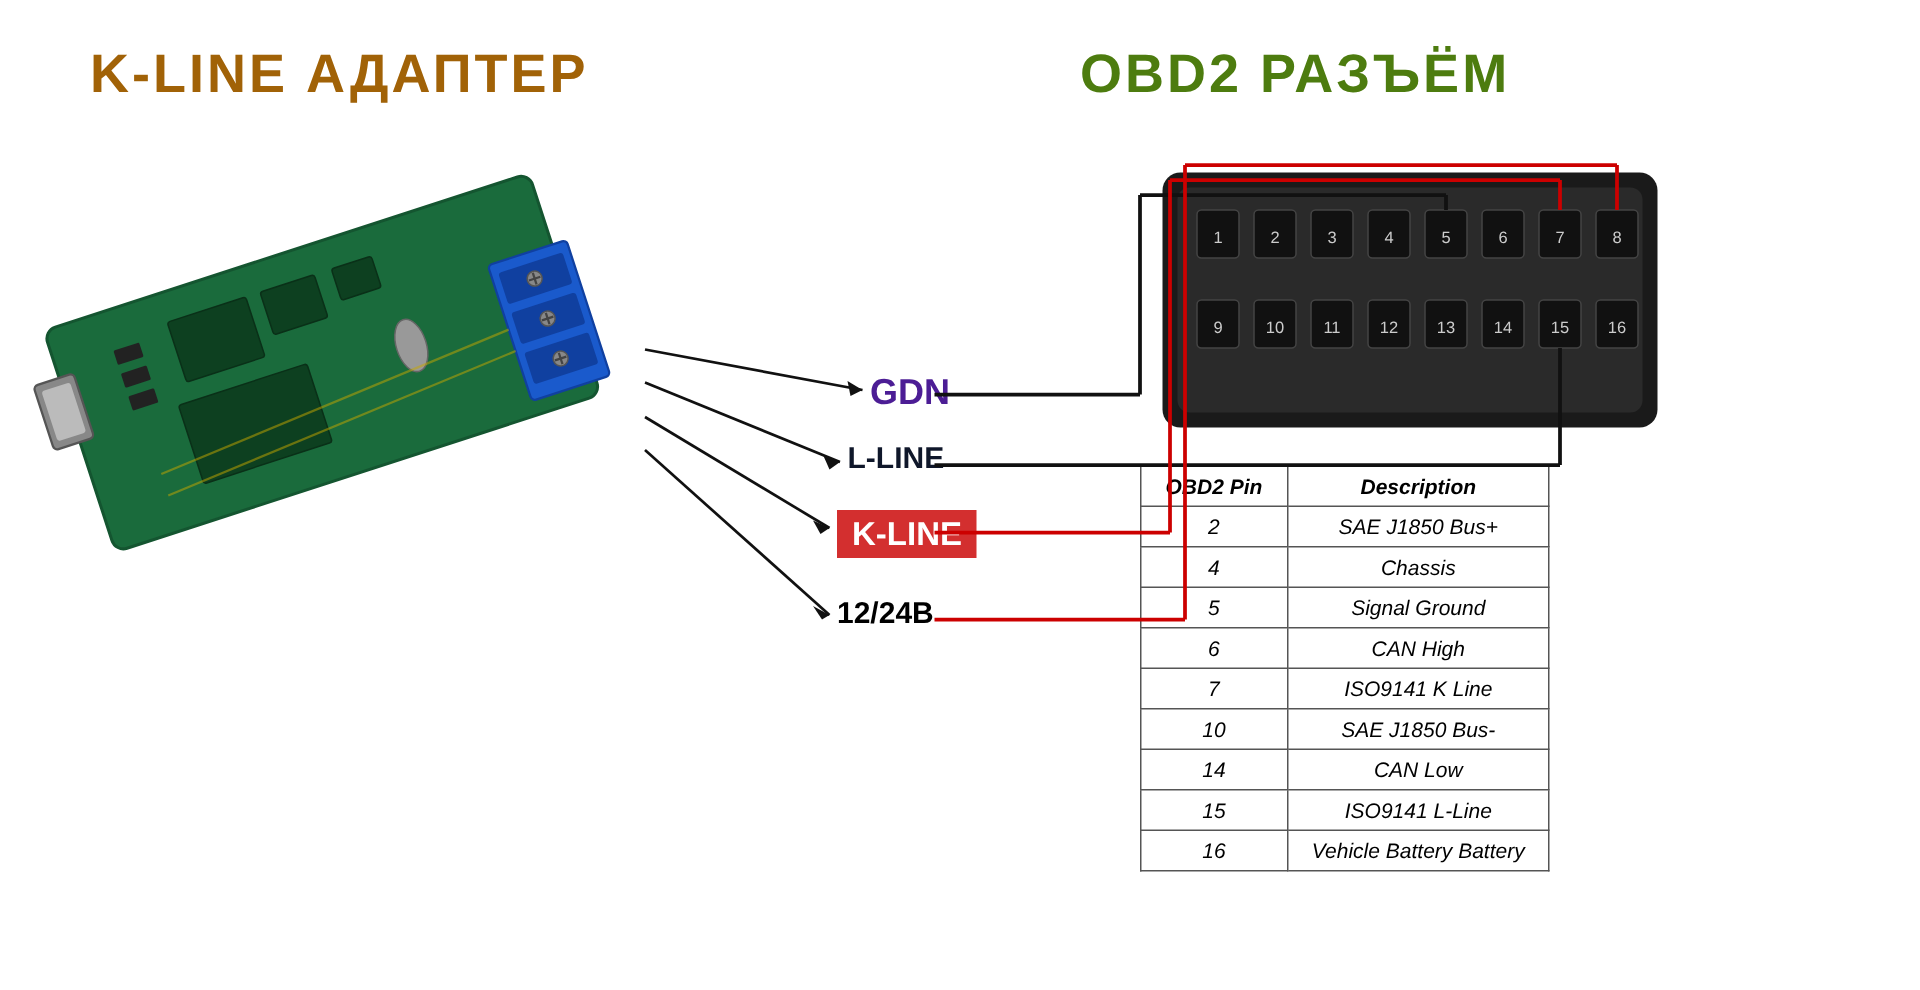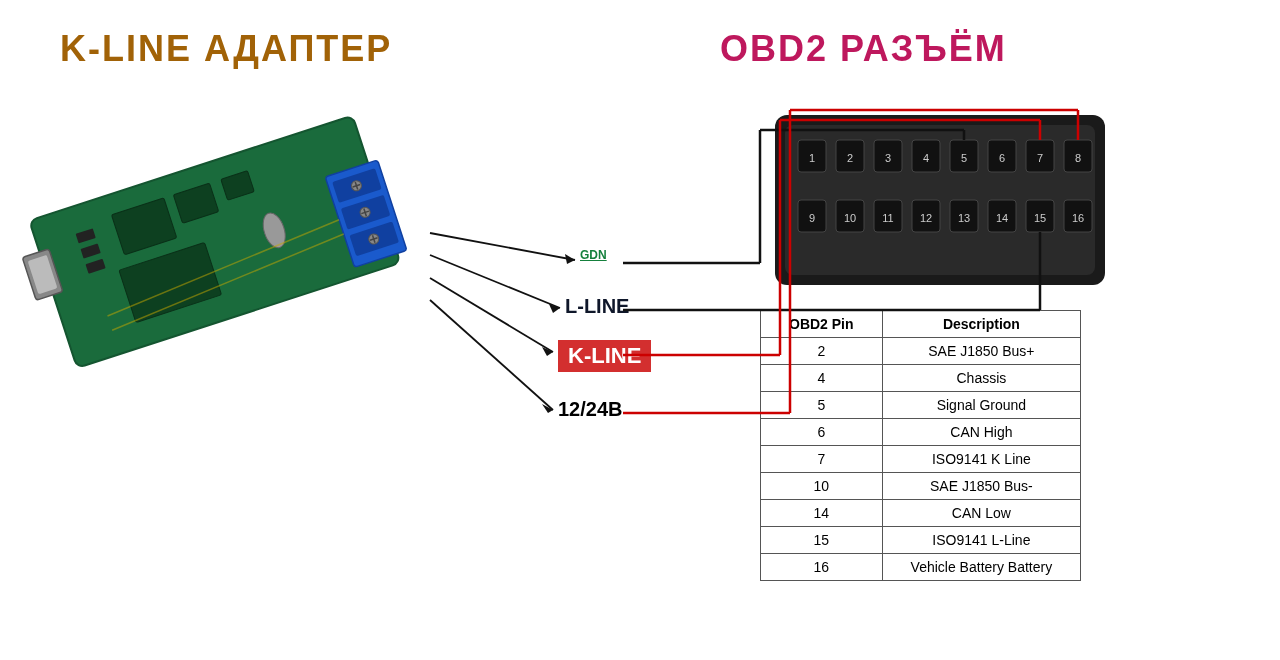--- a/index.html
+++ b/index.html
@@ -23,55 +23,55 @@
       font-family: Arial Black, Arial, sans-serif;
     }
 
     .main-title-right {
       position: absolute;
       top: 28px;
       left: 720px;
       font-size: 36px;
       font-weight: bold;
       letter-spacing: 2px;
-      color: #be185d;
+      color: #4d7c0f;
       font-family: Arial Black, Arial, sans-serif;
     }
 
     
     .obd-table {
       position: absolute;
       top: 310px;
       left: 760px;
       border-collapse: collapse;
       font-size: 14px;
     }
     .obd-table th, .obd-table td {
       border: 1px solid #555;
-      padding: 5px 28px;
+      padding: 5px 16px;
       text-align: center;
+      font-style: italic;
     }
     .obd-table th {
       background: #fff;
       font-weight: bold;
     }
     .obd-table td {
       background: #fff;
     }
 
     
     .label-gdn {
       position: absolute;
       top: 248px;
       left: 580px;
-      font-size: 12px;
-      font-weight: bold;
-      color: #15803d;
-      font-family: Arial, sans-serif;
-      text-decoration: underline;
+      font-size: 24px;
+      font-weight: bold;
+      color: #4c1d95;
+      font-family: Arial, sans-serif;
     }
     .label-lline {
       position: absolute;
       top: 295px;
       left: 565px;
       font-size: 20px;
       font-weight: bold;
       color: #0f172a;
       font-family: Arial, sans-serif;
     }

